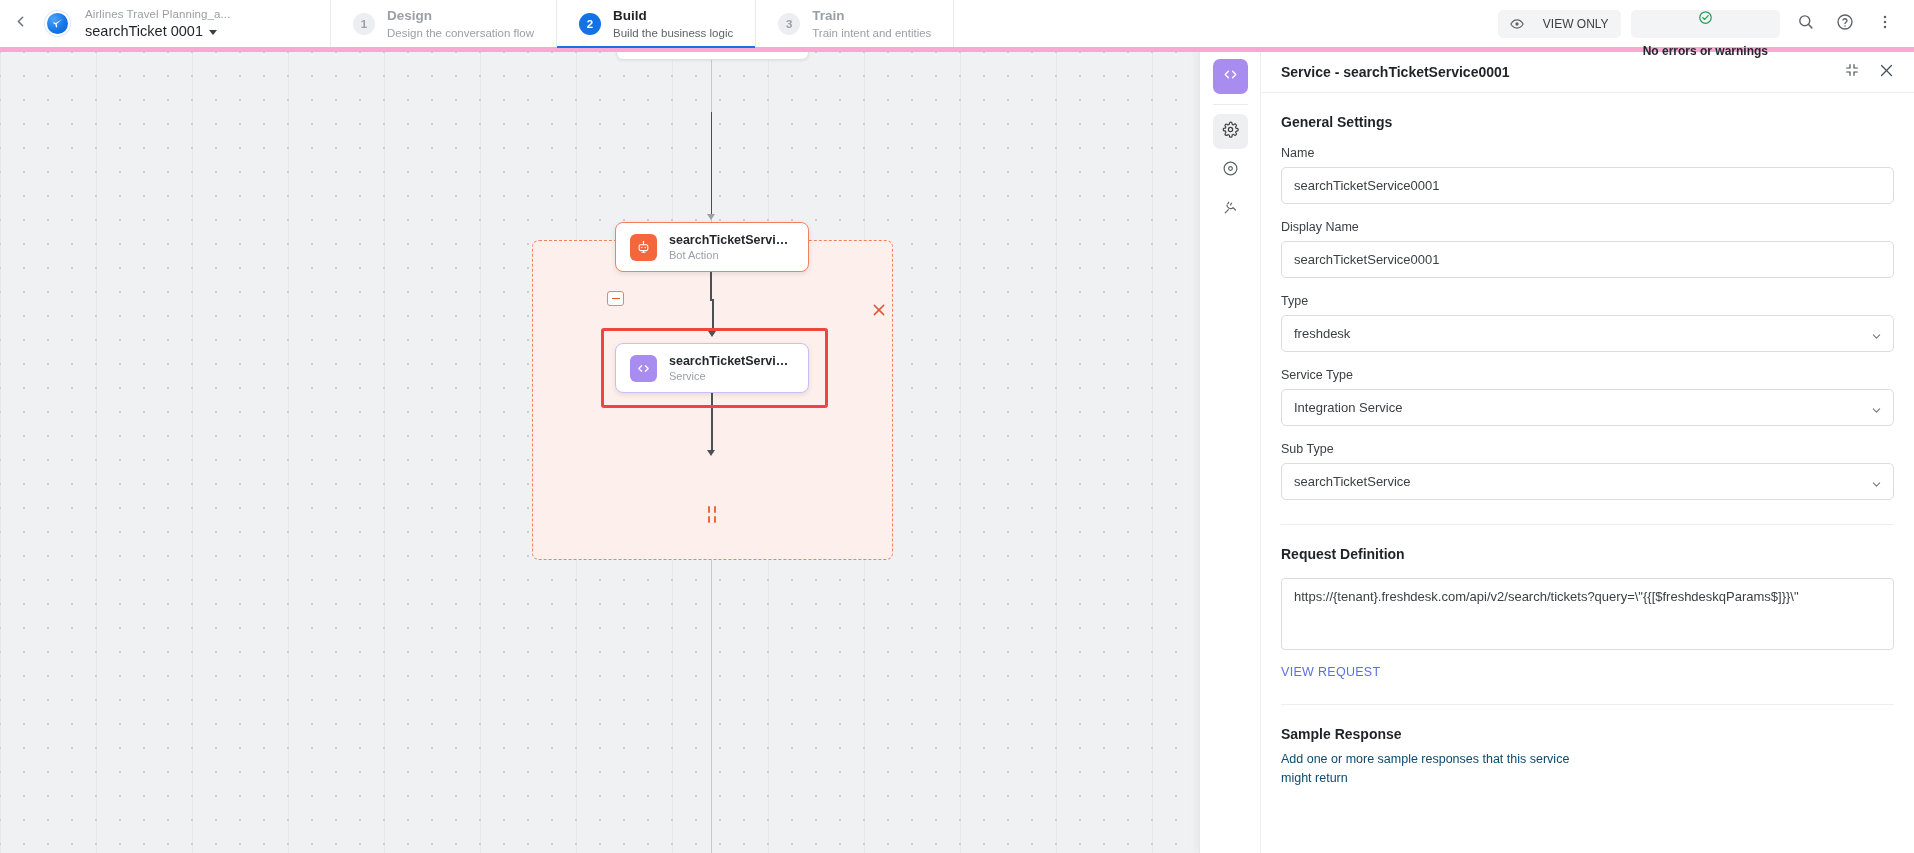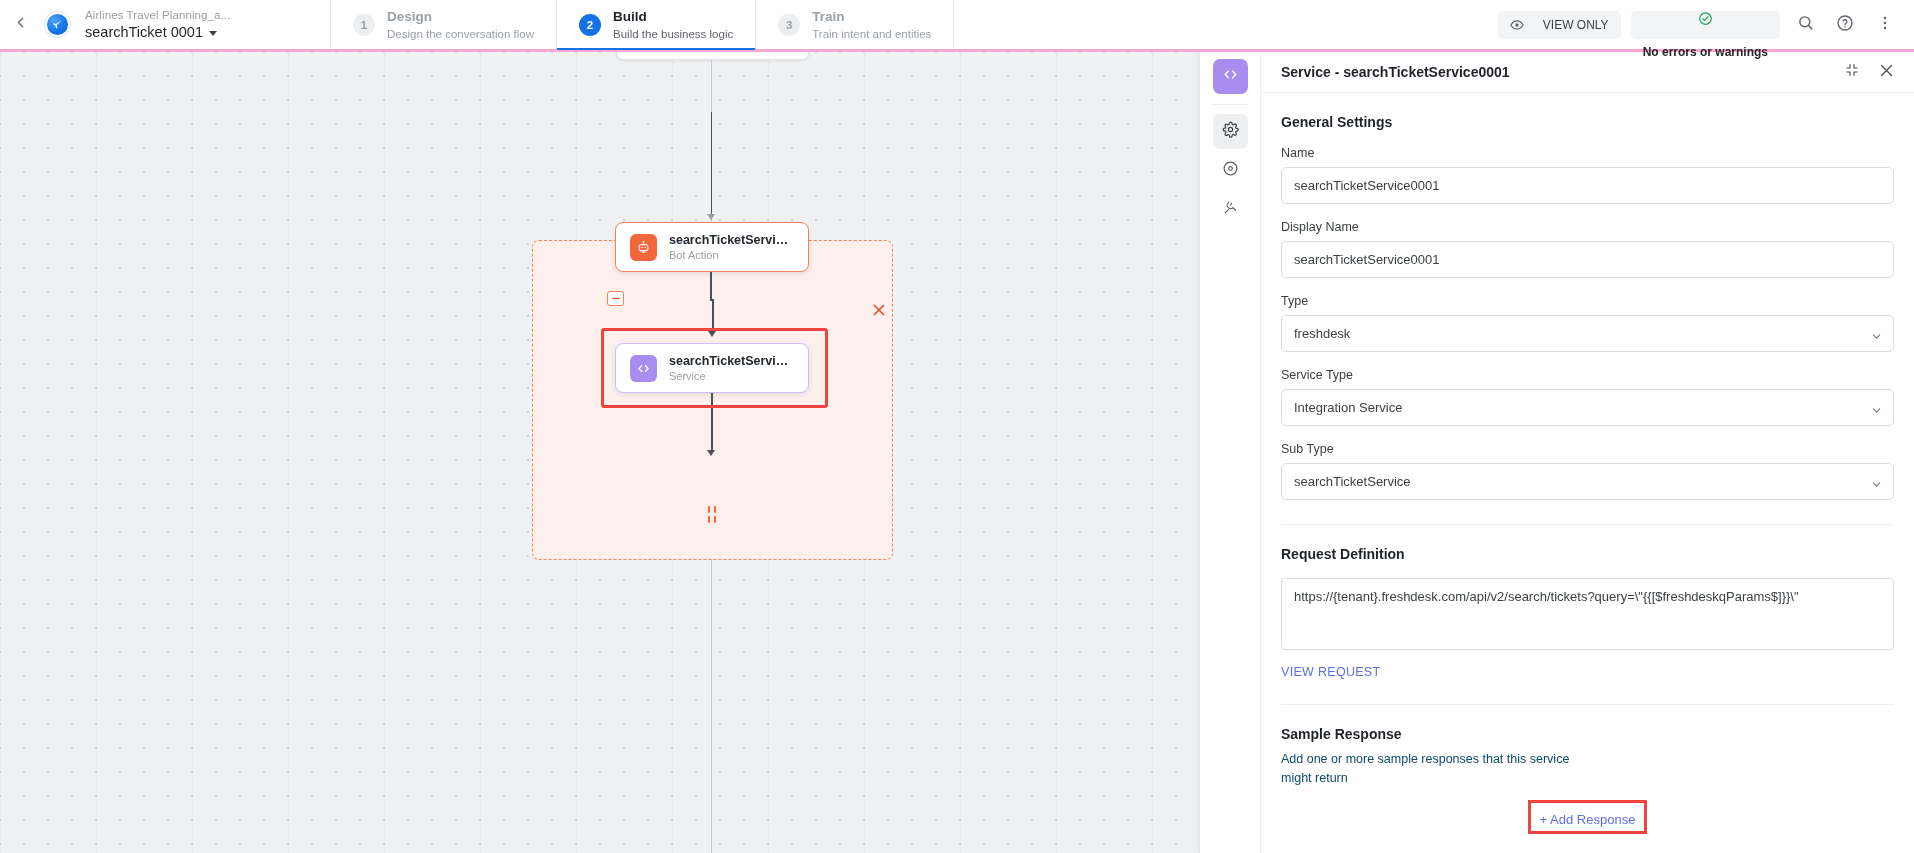--- a/index.html
+++ b/index.html
@@ -7,21 +7,21 @@
   body {
     font-family: "Liberation Sans", sans-serif;
     background: #ffffff;
     color: #24292e;
     -webkit-font-smoothing: antialiased;
   }
 
   
   .topbar {
     position: absolute; left: 0; top: 0; width: 1914px; height: 52px;
-    background: #fff; border-bottom: 3px solid #f9a8d4;
+    background: #fff; border-bottom: 5px solid #f9a8d4;
     display: flex; align-items: stretch; z-index: 40;
   }
   .tb-back {
     width: 40px; display: flex; align-items: center; justify-content: center;
     color: #6b7280; cursor: pointer;
   }
   .tb-logo {
     width: 34px; display: flex; align-items: center; justify-content: center;
   }
   .logo-circle {
@@ -527,21 +527,16 @@
         <textarea class="req-area" style="">https://{tenant}.freshdesk.com/api/v2/search/tickets?query=\"{{[$freshdeskqParams$]}}\"</textarea>
       </div>
 
       <span class="link-btn">VIEW REQUEST</span>
 
       <div class="divider"></div>
 
       <div class="sec-title">Sample Response</div>
       <div class="muted">Add one or more sample responses that this service might return</div>
 
-      <div class="add-resp-wrap">
-        <div class="add-resp-box">
-          <span class="add-resp">+ Add Response</span>
-        </div>
-      </div>
 
     </div>
   </div>
 </div>
 
 </body></html>

